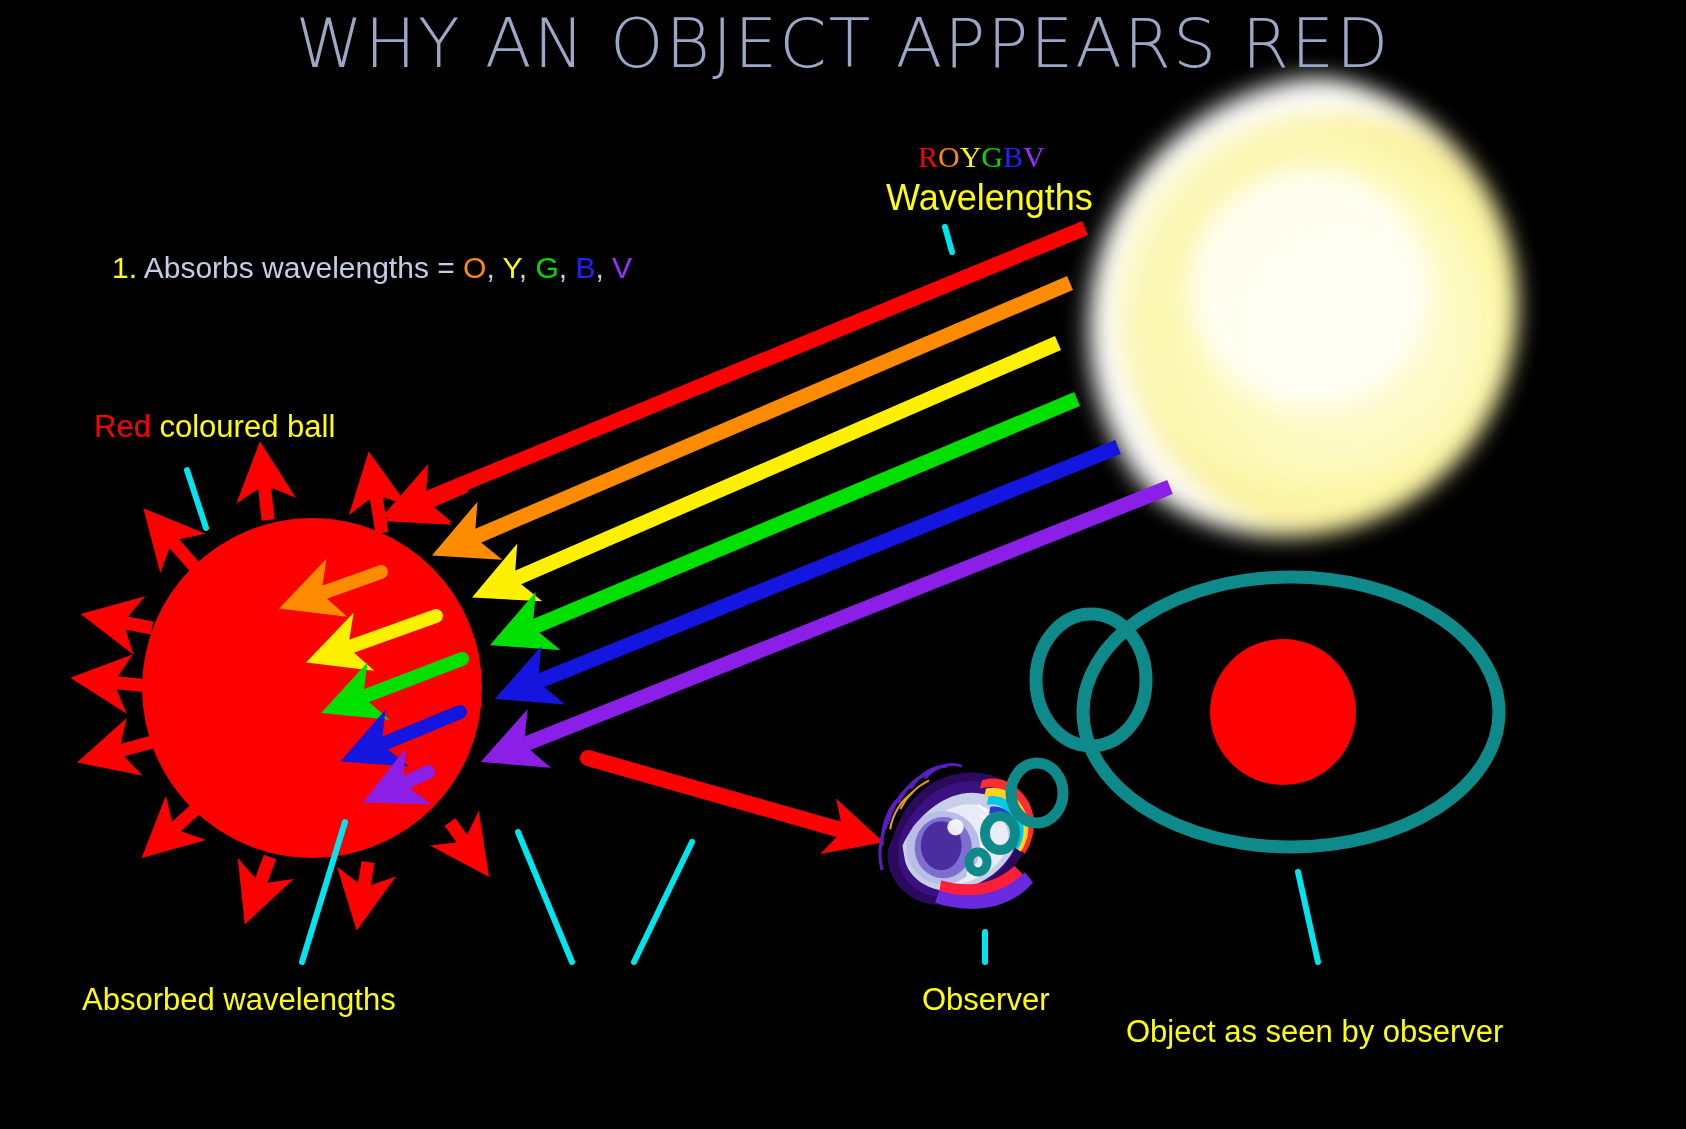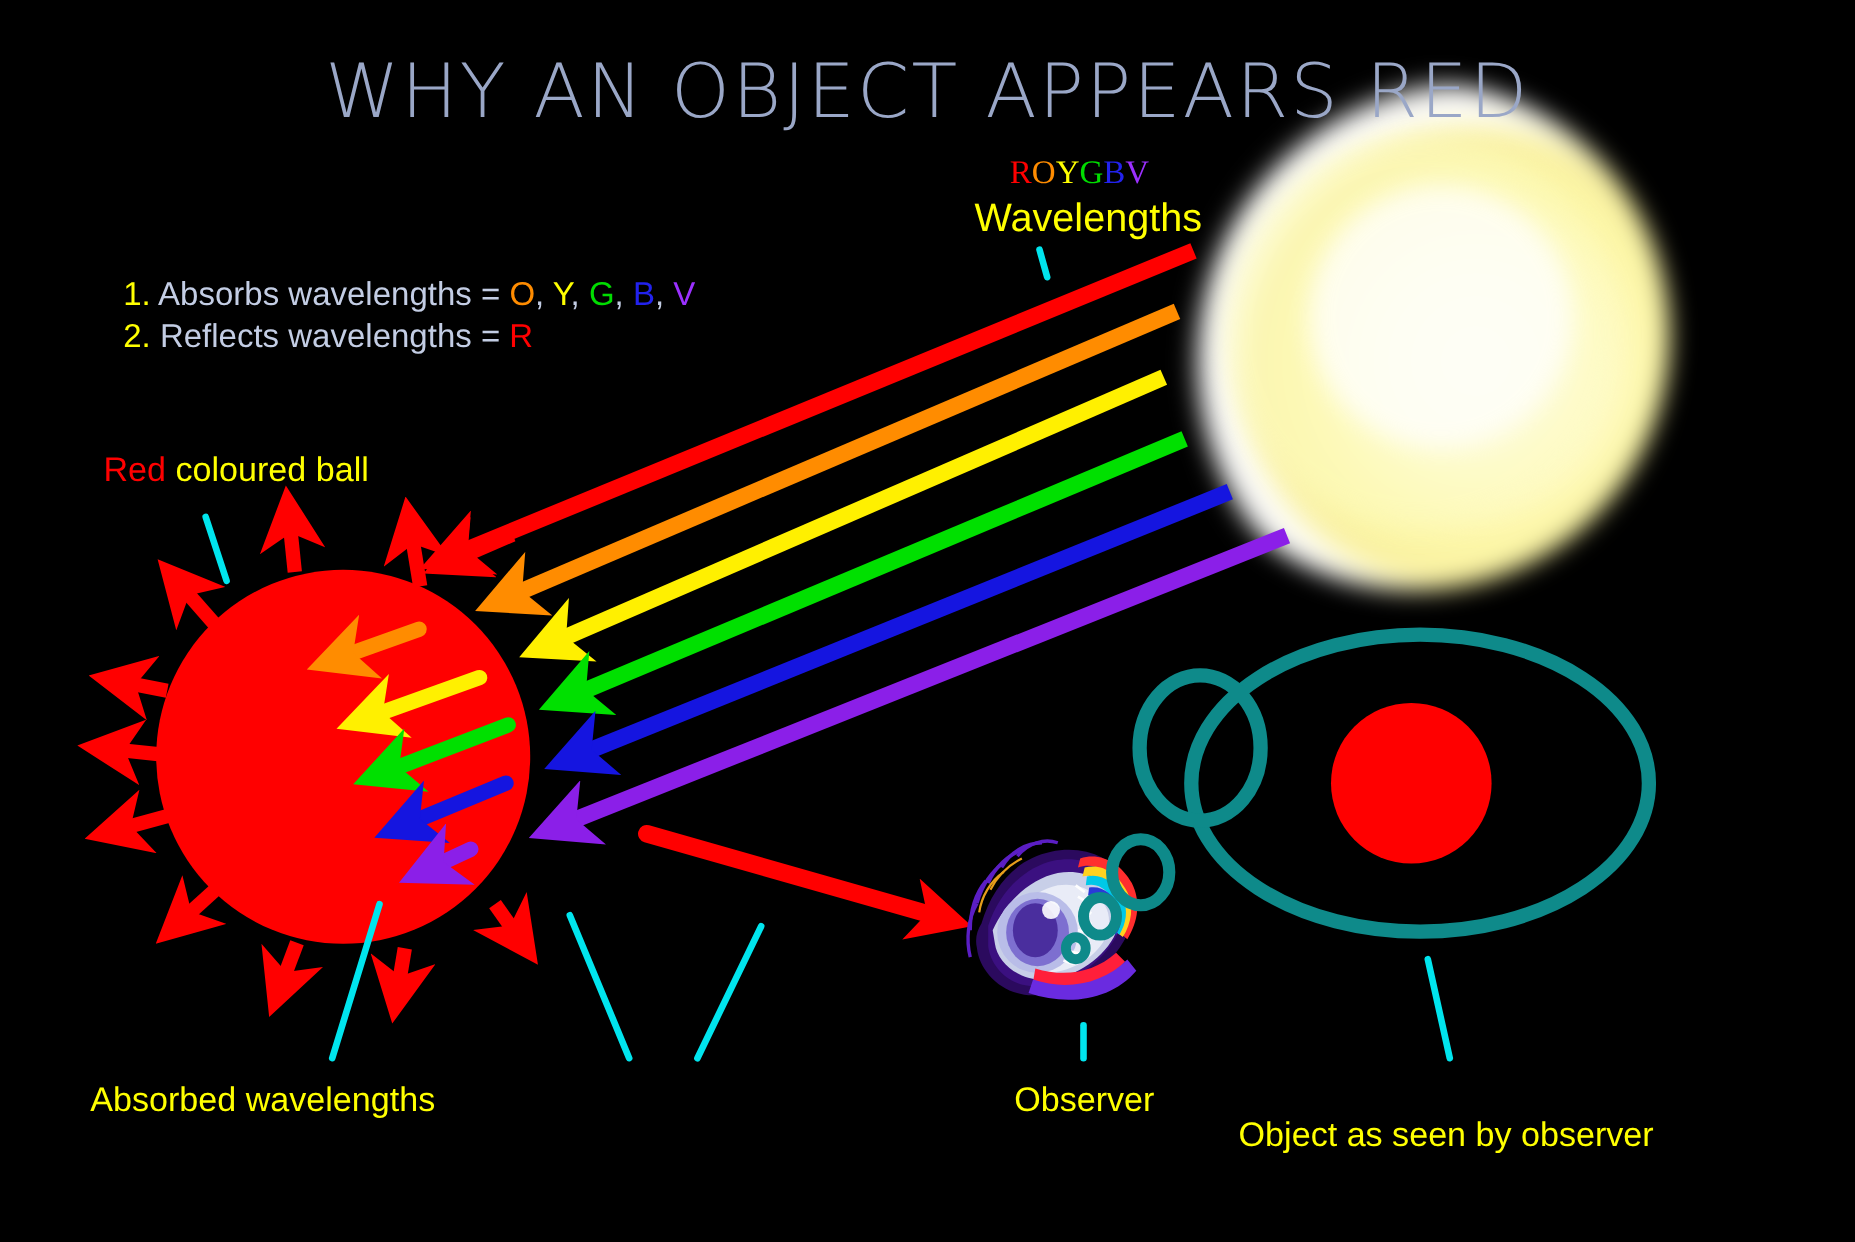--- a/index.html
+++ b/index.html
@@ -32,21 +32,20 @@
   }
   #page-title {
     left: 0; top: 10px;
     width: 1686px;
     text-align: center;
     font-size: 68px;
     letter-spacing: 2px;
     color: #9aa7c7;
     font-family: "DejaVu Sans", sans-serif;
     font-weight: 300;
-    margin-top: 40px;
   }
   #intro-line {
     left: 80px; top: 176px;
     font-size: 34px;
     color: #c3cde4;
     text-decoration: underline;
     text-underline-offset: 8px;
   }
   .red-word { color: #ff0000; }
   .yellow-word { color: #ffff00; }
@@ -251,22 +250,20 @@
   <div class="txt" id="page-title">WHY AN OBJECT APPEARS RED</div>
 
 
   <div class="txt" id="list-1"><span class="num">1.</span>
     <span>Absorbs wavelengths = </span><span class="c-o">O</span>,
     <span class="c-y">Y</span>,
     <span class="c-g">G</span>,
     <span class="c-b">B</span>,
     <span class="c-v">V</span></div>
 
-  <div class="txt" id="list-2"><span class="num">2.</span>
-    <span>Reflects wavelengths = </span><span class="c-r">R</span></div>
 
   <div class="txt" id="roygbv"><span class="c-r">R</span><span class="c-o">O</span><span class="c-y">Y</span><span class="c-g">G</span><span class="c-b">B</span><span class="c-v">V</span></div>
 
   <div class="txt" id="wavelengths-label">Wavelengths</div>
 
   <div class="txt" id="ball-label"><span class="red-word">Red</span><span class="yellow-word"> coloured ball</span></div>
 
   <div class="txt bottom-label" id="label-absorbed">Absorbed wavelengths</div>
   <div class="txt bottom-label" id="label-observer">Observer</div>
   <div class="txt bottom-label" id="label-object">Object as seen by observer</div>

